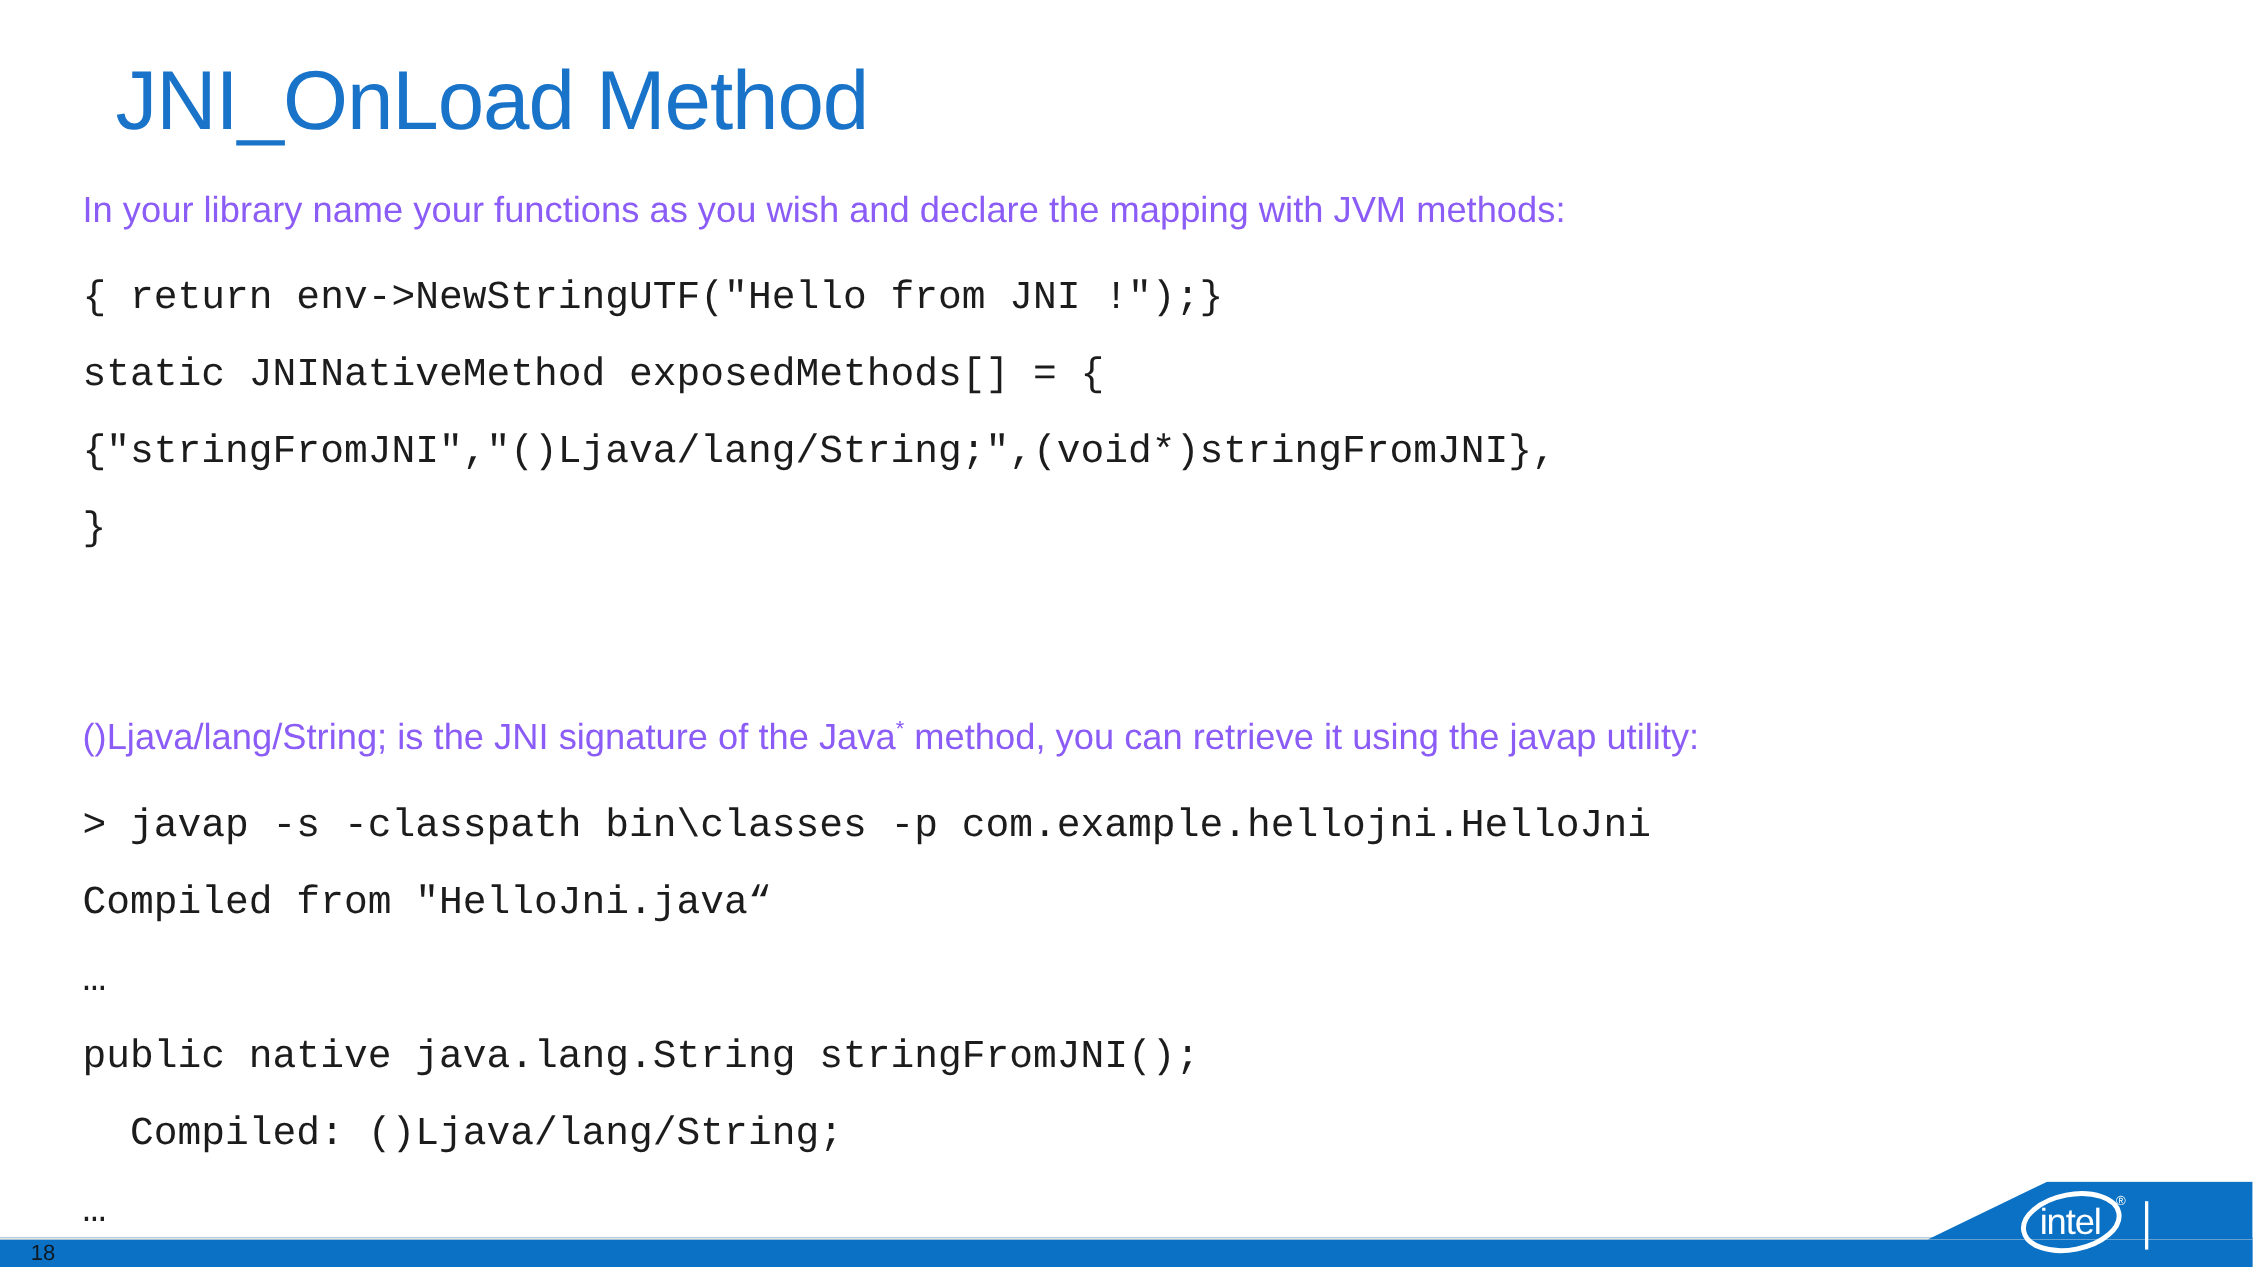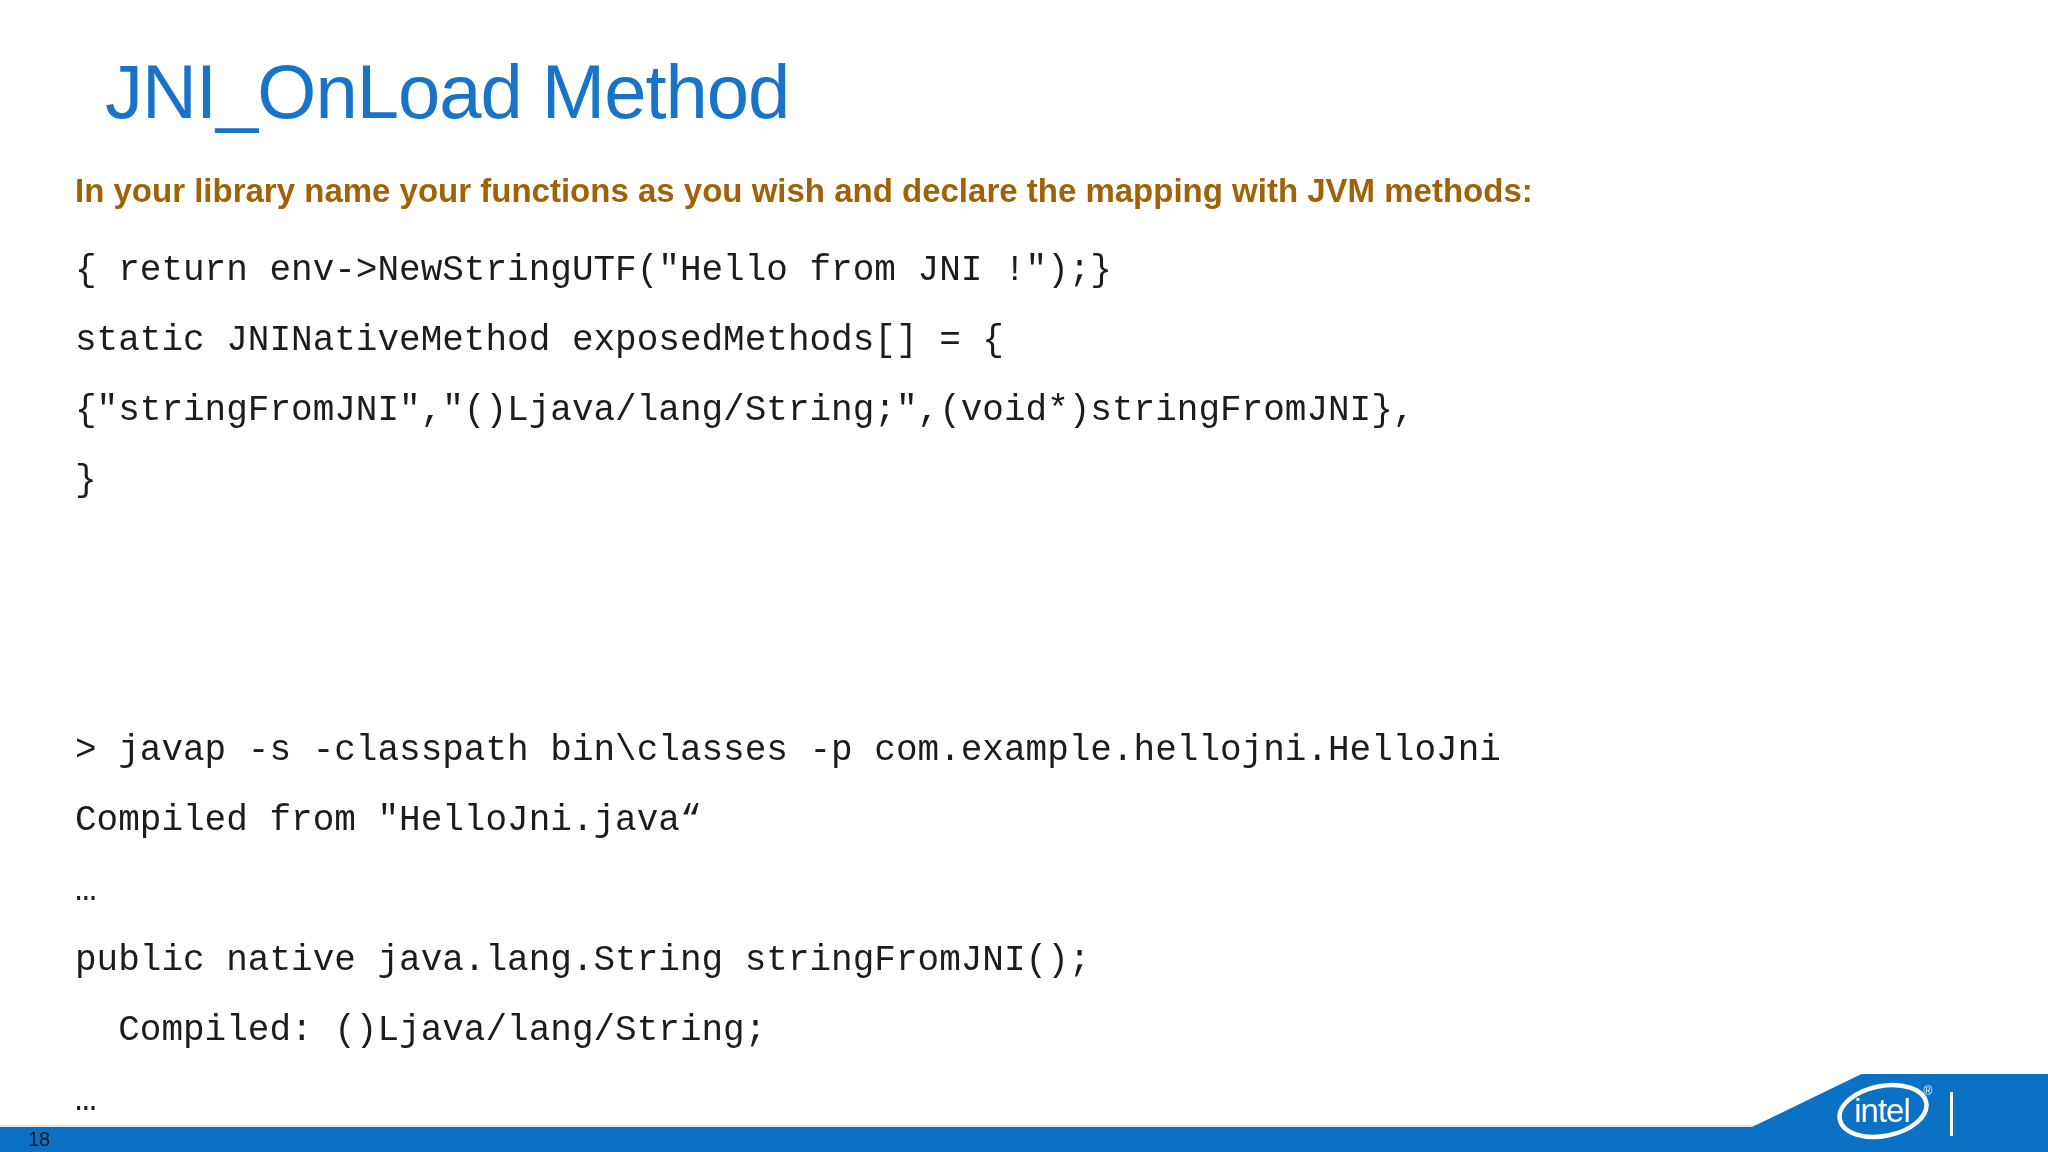--- a/index.html
+++ b/index.html
@@ -19,22 +19,22 @@
     top: 48px;
     font-size: 76px;
     font-weight: 400;
     letter-spacing: -1px;
     color: #1973c8;
     white-space: nowrap;
   }
   .body-text {
     left: 75px;
     font-size: 33px;
-    font-weight: 700;
-    color: #a16207;
+    font-weight: 400;
+    color: #8b5cf6;
     white-space: nowrap;
   }
   .intro-text  { top: 172px; }
   .sig-text    { top: 651px; }
   .sig-text sup { font-size: 20px; vertical-align: super; line-height: 0; }
   .code-block {
     left: 75px;
     font-family: "Liberation Mono", "DejaVu Sans Mono", monospace;
     font-size: 36px;
     line-height: 70px;
@@ -97,20 +97,23 @@
 
   <div class="abs body-text intro-text">In your library name your functions as you wish and declare the mapping with JVM methods:</div>
 
   <div class="abs code-block code-1">
     <div class="code-line">{ return env-&gt;NewStringUTF("Hello from JNI !");}</div>
     <div class="code-line">static JNINativeMethod exposedMethods[] = {</div>
     <div class="code-line">{"stringFromJNI","()Ljava/lang/String;",(void*)stringFromJNI},</div>
     <div class="code-line">}</div>
   </div>
 
+  <div class="abs body-text sig-text">
+    <span>()Ljava/lang/String; is the JNI signature of the Java</span><sup>*</sup><span> method, you can retrieve it using the javap utility:</span>
+  </div>
 
   <div class="abs code-block code-2">
     <div class="code-line">&gt; javap -s -classpath bin\classes -p com.example.hellojni.HelloJni</div>
     <div class="code-line">Compiled from "HelloJni.java“</div>
     <div class="code-line">…</div>
     <div class="code-line">public native java.lang.String stringFromJNI();</div>
     <div class="code-line">  Compiled: ()Ljava/lang/String;</div>
     <div class="code-line">…</div>
   </div>
 

